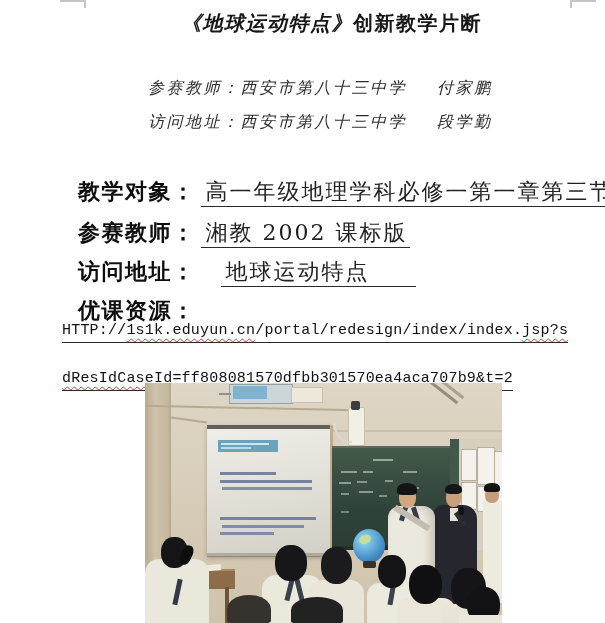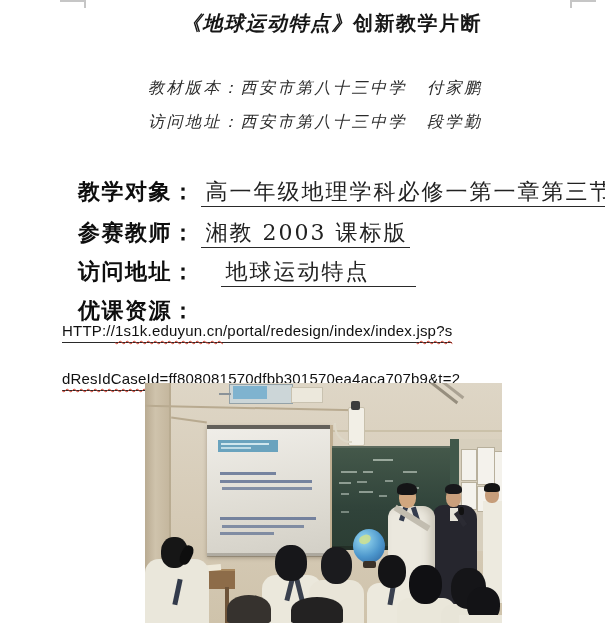--- a/index.html
+++ b/index.html
@@ -9,54 +9,54 @@
   .mark{position:absolute;width:24px;height:6px;border-top:2px solid #c6c6c6;}
   .mark.tl{left:60px;top:0;border-right:2px solid #c6c6c6;}
   .mark.tr{left:570px;top:0;border-left:2px solid #c6c6c6;}
   
   .title{position:absolute;top:10px;left:0;width:100%;box-sizing:border-box;padding-left:58px;
          text-align:center;font-size:20px;font-weight:700;letter-spacing:1.5px;color:#161616;}
   .title .q{font-style:italic;}
   
   .credit{position:absolute;left:148px;font-family:"DejaVu Serif",serif;font-style:italic;
           font-size:16px;letter-spacing:2.5px;color:#2b2b2b;white-space:nowrap;}
-  .credit .name{margin-left:20px;}
+  .credit .name{margin-left:30px;}
   .c1{top:78px}.c2{top:112px}
   
   .field{position:absolute;left:78px;font-size:22px;white-space:nowrap;}
   .field .lbl{font-weight:700;letter-spacing:1.5px;color:#0e0e0e;}
   .field .val{font-family:"DejaVu Serif",serif;letter-spacing:2px;color:#222;
               border-bottom:1px solid #2a2a2a;padding:0 3px 2px 5px;margin-left:5px;}
   .f1{top:177px}.f2{top:218px}.f3{top:257px}.f4{top:296px}
   .f3 .val{padding-right:46px;margin-left:25px;}
   
-  .url{position:absolute;left:62px;font-family:Liberation Sans, sans-serif;
+  .url{position:absolute;left:62px;font-family:Liberation Mono, monospace;
        font-size:15px;letter-spacing:0.2px;color:#101010;border-bottom:1px solid #2a2a2a;
        padding-bottom:3px;white-space:nowrap;}
   .u1{top:322px}.u2{top:370px}
   .sp{text-decoration:underline;text-decoration-style:wavy;text-decoration-color:#d23b2a;
       text-decoration-thickness:1px;text-underline-offset:4px;}
   
   .photo{position:absolute;left:145px;top:383px;width:357px;height:240px;overflow:hidden;
          background:linear-gradient(180deg,#ded6c6 0%,#d6cbb7 55%,#cfc3ab 100%);}
   .photo div{position:absolute;}
 </style>
 </head>
 <body>
 
 <div class="mark tl"></div>
 <div class="mark tr"></div>
 
 <div class="title"><span class="q">《地球运动特点》</span><span>创新教学片断</span></div>
 
-<div class="credit c1"><span>教材版本：西安市第八十三中学</span><span class="name">付家鹏</span></div>
+<div class="credit c1"><span>参赛教师：西安市第八十三中学</span><span class="name">付家鹏</span></div>
 <div class="credit c2"><span>访问地址：西安市第八十三中学</span><span class="name">段学勤</span></div>
 
 <div class="field f1"><span class="lbl">教学对象：</span><span class="val">高一年级地理学科必修一第一章第三节</span></div>
-<div class="field f2"><span class="lbl">参赛教师：</span><span class="val">湘教 2003 课标版</span></div>
+<div class="field f2"><span class="lbl">参赛教师：</span><span class="val">湘教 2002 课标版</span></div>
 <div class="field f3"><span class="lbl">访问地址：</span><span class="val">地球运动特点</span></div>
 <div class="field f4"><span class="lbl">优课资源：</span></div>
 
 <div class="url u1"><span>HTTP://</span><span class="sp">1s1k.eduyun.</span><span class="sp">cn</span><span>/portal/redesign/index/index.</span><span class="sp">jsp?s</span></div>
 <div class="url u2"><span class="sp">dResIdCaseId</span><span>=ff808081570dfbb301570ea4aca707b9&amp;t=2</span></div>
 
 <div class="photo">
 
   <div style="left:0;top:0;width:26px;height:240px;background:linear-gradient(90deg,#b9ab92,#cfc3ac 40%,#c3b59c);"></div>
   <div style="left:24px;top:0;width:2px;height:160px;background:#b3a58a;opacity:.6;"></div>

